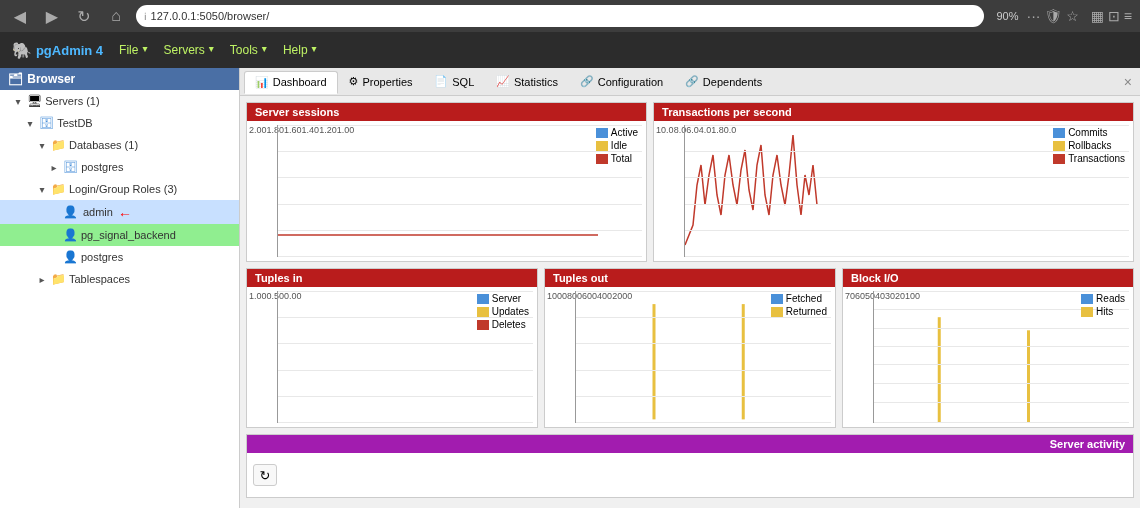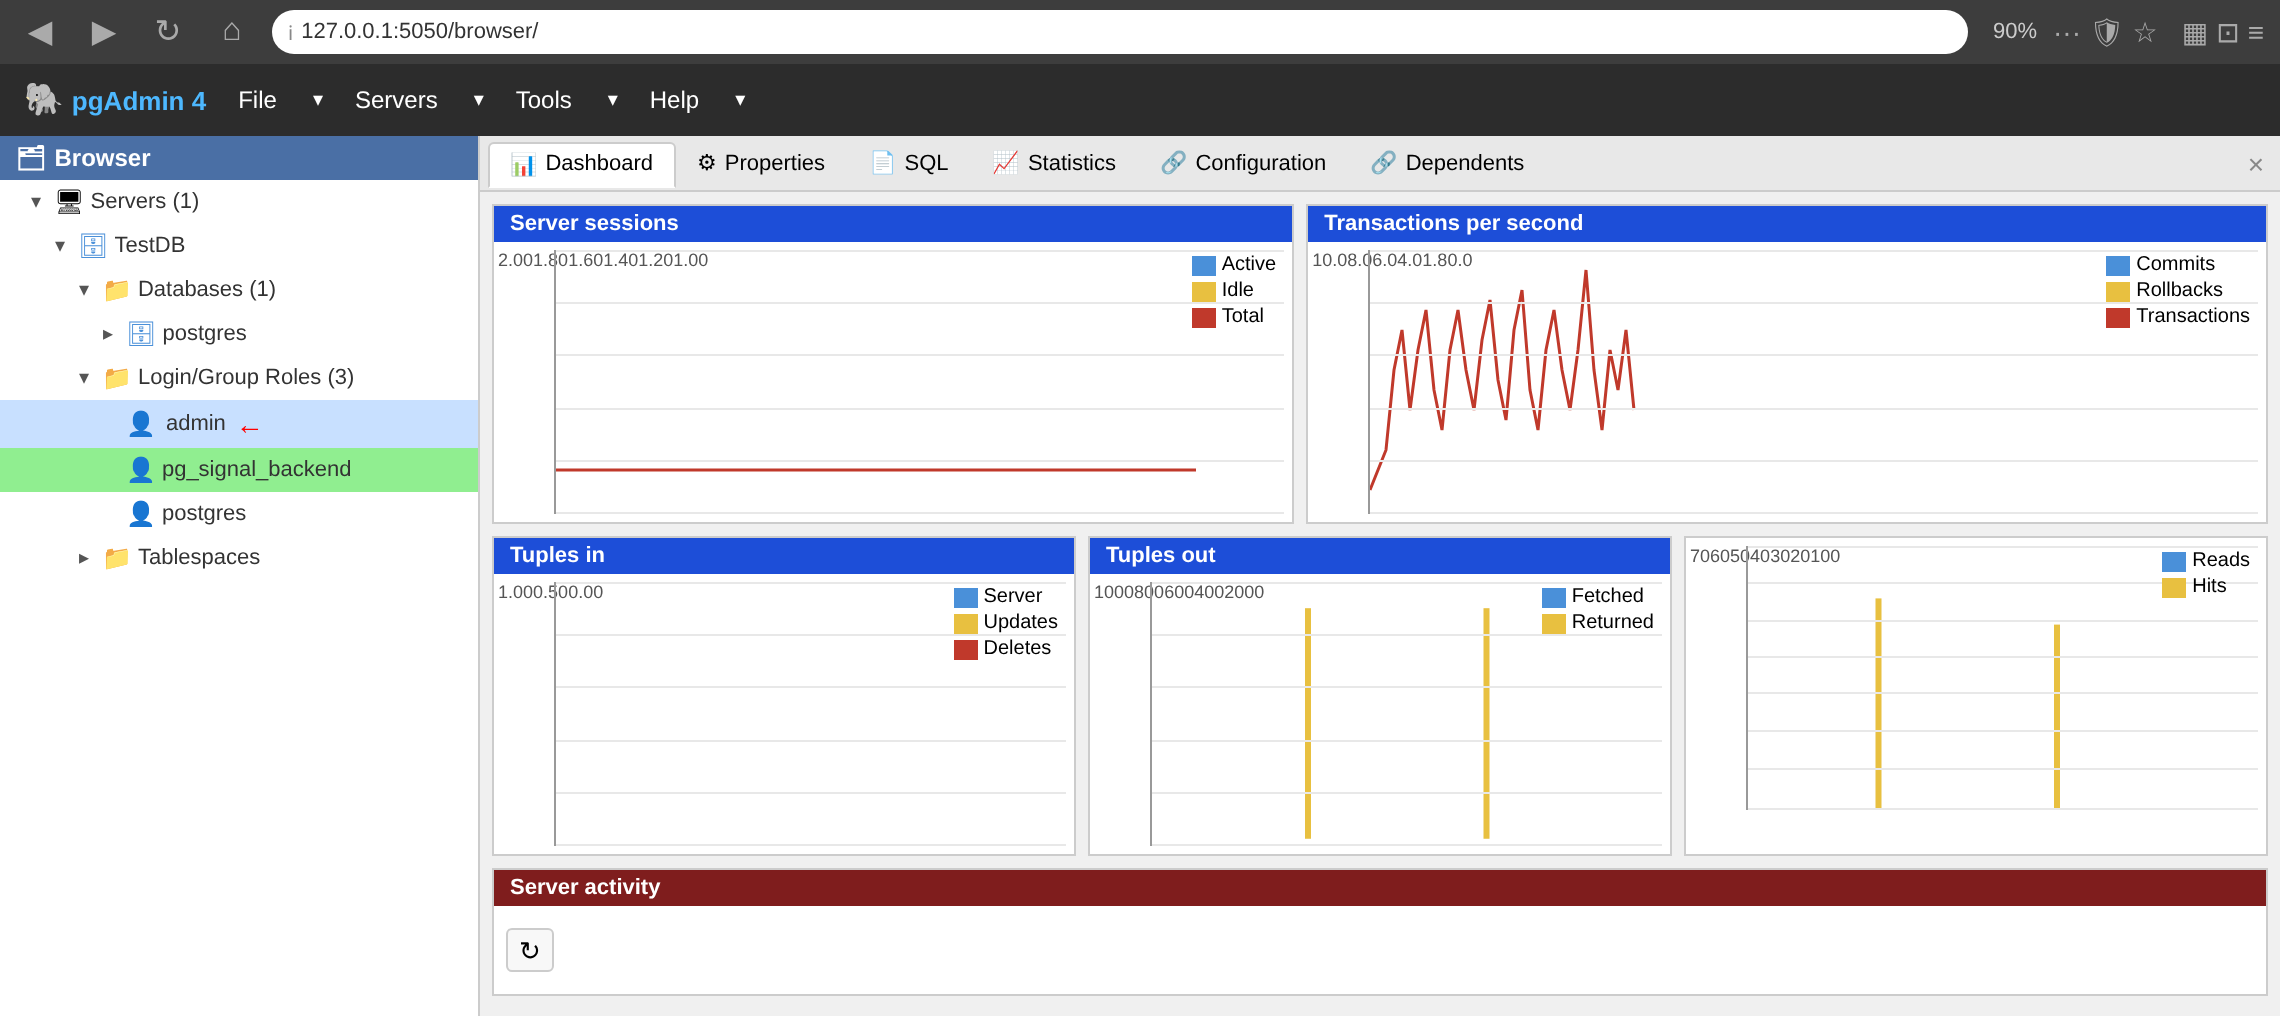--- a/index.html
+++ b/index.html
@@ -9,21 +9,21 @@
     .browser-chrome { background: #3d3d3d; height: 32px; display: flex; align-items: center; padding: 0 8px; gap: 8px; }
     .browser-nav-btn { color: #aaa; font-size: 16px; cursor: pointer; background: none; border: none; width: 24px; height: 24px; display: flex; align-items: center; justify-content: center; }
     .browser-url-bar { flex: 1; background: #fff; border-radius: 12px; height: 22px; display: flex; align-items: center; padding: 0 8px; gap: 4px; font-size: 11px; color: #333; }
     .browser-url-icon { color: #888; font-size: 10px; }
     .browser-zoom { color: #ccc; font-size: 11px; margin-left: 4px; }
     .browser-actions { display: flex; gap: 4px; color: #aaa; font-size: 14px; }
 
     
     .pgadmin-topbar { background: #2c2c2c; height: 36px; display: flex; align-items: center; padding: 0 12px; gap: 16px; }
     .pgadmin-logo { color: #4db8ff; font-size: 13px; font-weight: bold; display: flex; align-items: center; gap: 4px; }
-    .menu-item { color: #ffffff; font-size: 12px; cursor: pointer; display: flex; align-items: center; gap: 18px; }
+    .menu-item { color: #bef264; font-size: 12px; cursor: pointer; display: flex; align-items: flex-start; gap: 4px; }
     .menu-arrow { font-size: 10px; }
 
     
     .main-layout { display: flex; height: calc(508px - 32px - 36px); }
 
     
     .sidebar { width: 240px; background: #fff; border-right: 1px solid #ccc; overflow: auto; }
     .sidebar-header { background: #4a6fa5; color: #fff; padding: 4px 8px; font-size: 12px; font-weight: bold; display: flex; align-items: center; gap: 4px; }
     .tree-item { padding: 2px 0; cursor: pointer; user-select: none; }
     .tree-row { display: flex; align-items: center; gap: 3px; padding: 2px 4px; }
@@ -42,35 +42,35 @@
     
     .tabs-bar { background: #e8e8e8; border-bottom: 1px solid #ccc; display: flex; align-items: center; padding: 0 4px; height: 28px; }
     .tab { padding: 4px 10px; font-size: 11px; cursor: pointer; display: flex; align-items: center; gap: 4px; border: 1px solid transparent; }
     .tab.active { background: #fff; border-color: #ccc #ccc transparent #ccc; border-radius: 3px 3px 0 0; margin-bottom: -1px; }
     .close-btn { margin-left: auto; color: #888; cursor: pointer; padding: 0 4px; font-size: 14px; }
 
     
     .dashboard { flex: 1; overflow: auto; padding: 6px; background: #f0f0f0; }
     .charts-row { display: flex; gap: 6px; margin-bottom: 6px; }
     .chart-panel { background: #fff; border: 1px solid #ccc; flex: 1; }
-    .chart-header { background: #1d4ed8; color: #fff; padding: 3px 8px; font-size: 11px; font-weight: bold; }
+    .chart-header { background: #b91c1c; color: #fff; padding: 3px 8px; font-size: 11px; font-weight: bold; }
     .chart-body { padding: 4px; position: relative; height: 140px; }
     .chart-legend { position: absolute; top: 6px; right: 8px; font-size: 10px; }
     .legend-item { display: flex; align-items: center; gap: 3px; margin-bottom: 2px; }
     .legend-color { width: 12px; height: 10px; display: inline-block; }
 
     
     .chart-yaxis { position: absolute; left: 2px; top: 0; bottom: 0; display: flex; flex-direction: row; justify-content: space-between; font-size: 9px; color: #555; padding: 4px 0; width: 28px; }
     .chart-plot-area { position: absolute; left: 30px; right: 4px; top: 4px; bottom: 4px; border-left: 1px solid #999; border-bottom: 1px solid #999; }
     .grid-lines { position: absolute; left: 0; right: 0; top: 0; bottom: 0; }
     .grid-line { position: absolute; left: 0; right: 0; border-top: 1px solid #e8e8e8; }
 
     
     .activity-panel { background: #fff; border: 1px solid #ccc; }
-    .activity-header { background: #7f1d1d; color: #fff; padding: 3px 8px; font-size: 11px; font-weight: bold; }
+    .activity-header { background: #a21caf; color: #fff; padding: 3px 8px; font-size: 11px; font-weight: bold; text-align: right; }
     .activity-tabs { display: flex; background: #e8e8e8; border-bottom: 1px solid #ccc; padding: 0 8px; }
     .activity-tab { padding: 5px 12px; font-size: 11px; cursor: pointer; border-bottom: 2px solid transparent; }
     .activity-tab.active { border-bottom-color: #4a90d9; font-weight: bold; background: #fff; }
     .activity-body { padding: 6px; height: 44px; display: flex; align-items: center; }
     .refresh-btn { width: 24px; height: 22px; border: 1px solid #ccc; background: #f8f8f8; border-radius: 3px; cursor: pointer; display: flex; align-items: center; justify-content: center; font-size: 13px; }
   </style>
 </head>
 <body>
 
 <div class="browser-chrome">
@@ -391,20 +391,23 @@
                 </div>
               <div class="legend-item">
                   <span class="legend-color" style="background:#e8c040"></span>
                   <span>Returned</span>
                 </div>
             </div>
           </div>
         </div>
 
         <div class="chart-panel">
+          <div class="chart-header">
+            <span>Block I/O</span>
+          </div>
           <div class="chart-body">
             <div class="chart-yaxis" style="font-size:9px;">
               <span>70</span>
               <span>60</span>
               <span>50</span>
               <span>40</span>
               <span>30</span>
               <span>20</span>
               <span>10</span>
               <span>0</span>

